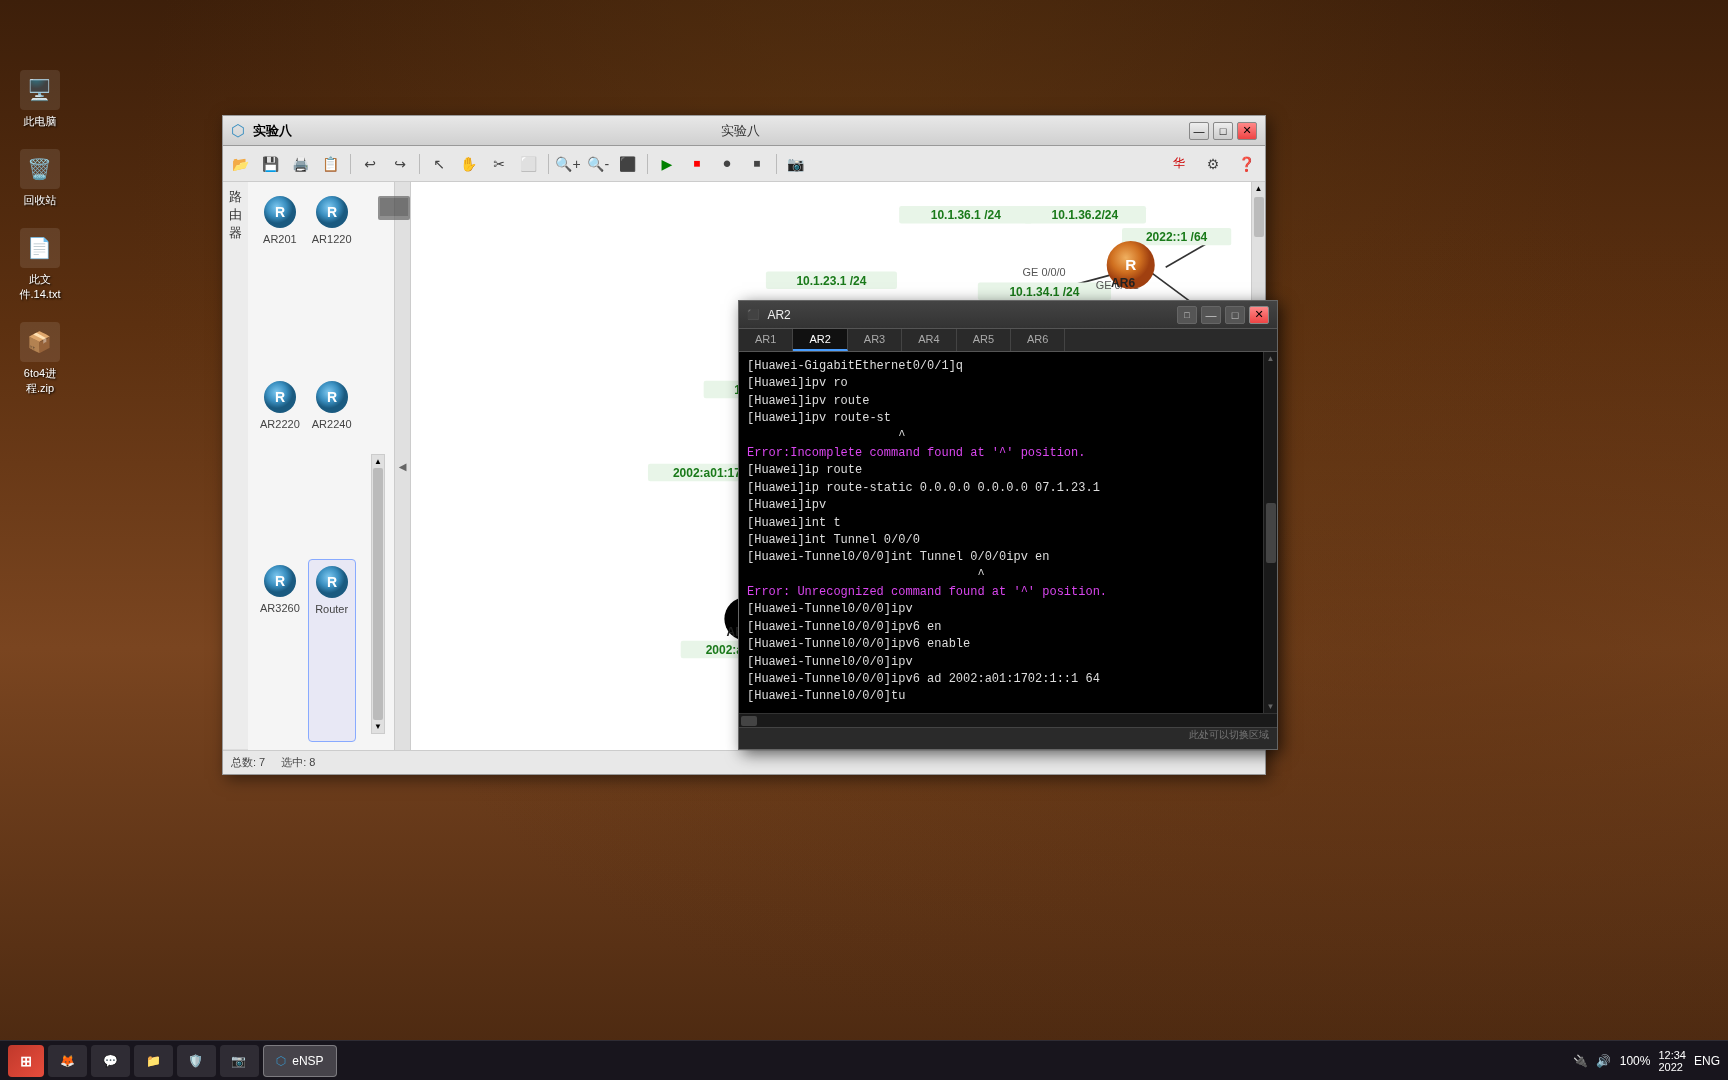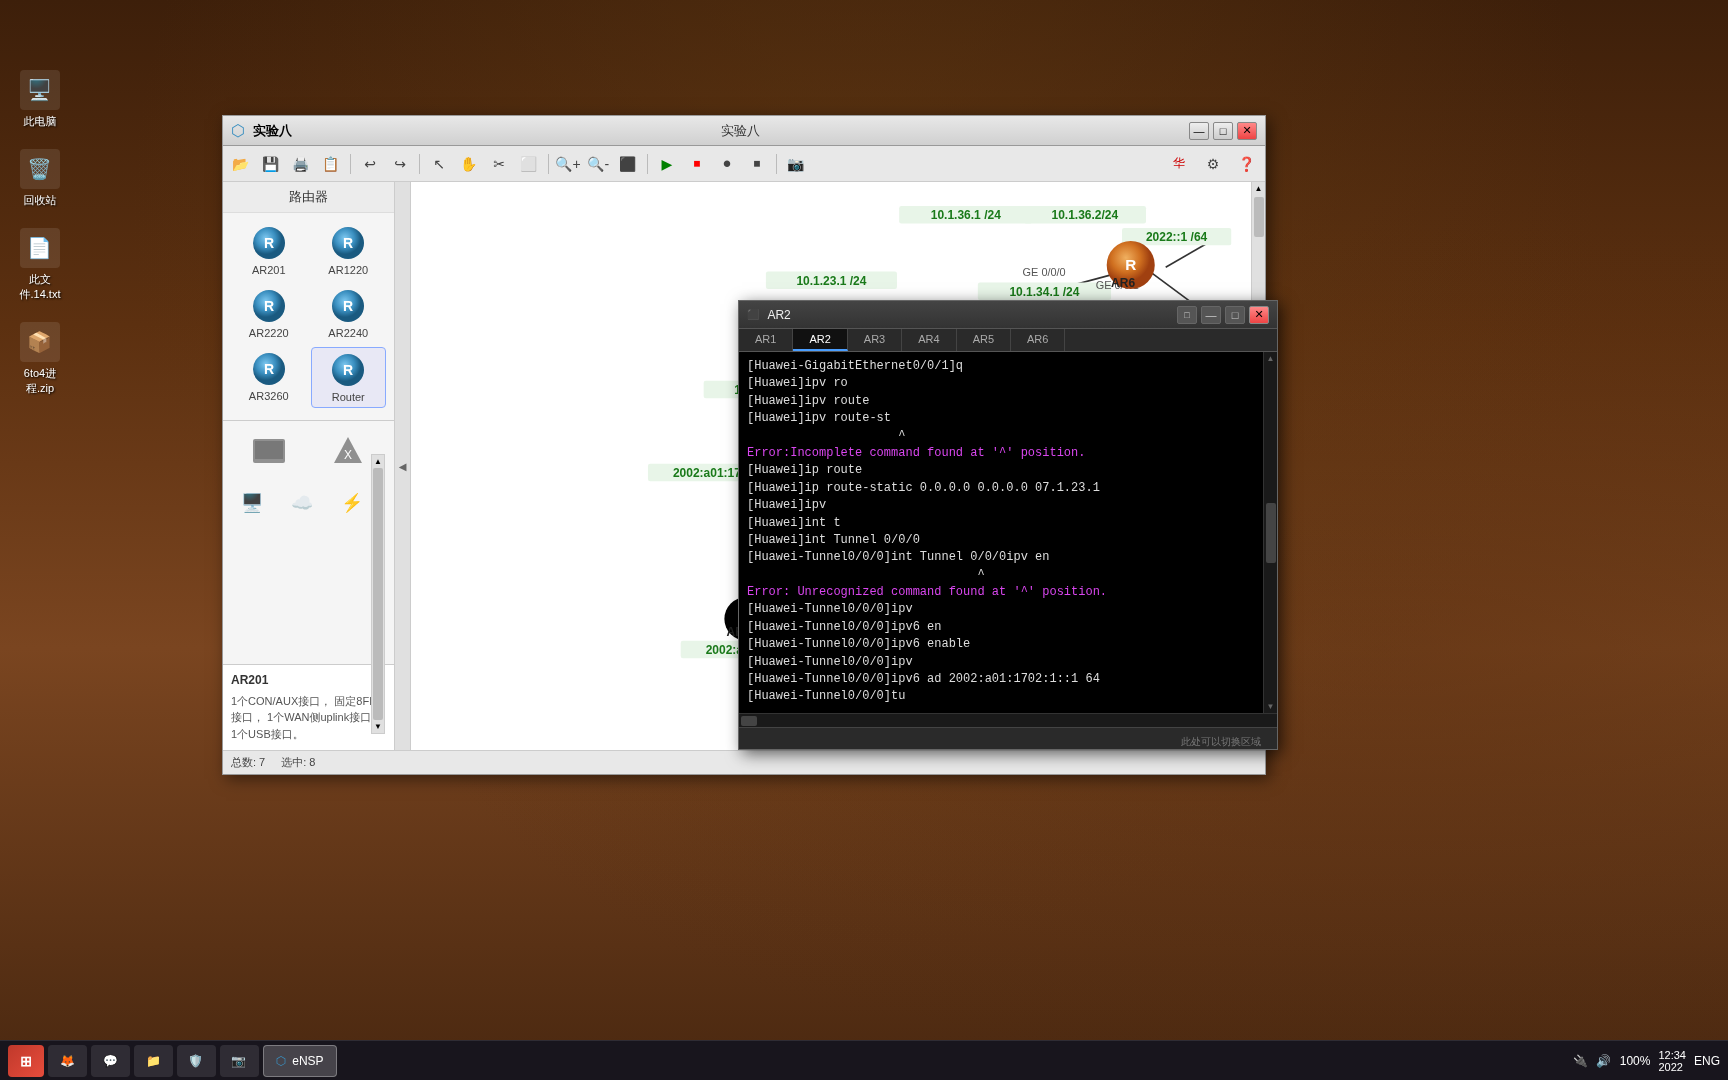--- a/index.html
+++ b/index.html
@@ -298,22 +298,22 @@
     }
     .terminal-line { white-space: pre-wrap; word-break: break-all; }
     .terminal-line.error { color: #d946ef; }
     .terminal-line.prompt { color: #ddd; }
     @keyframes blink { 50% { opacity: 0; } }
     .terminal-bottom-bar {
       height: 22px;
       background: #2a2a2a;
       border-top: 1px solid #444;
       display: flex;
-      align-items: flex-end;
-      padding: 0 16px;
+      align-items: flex-start;
+      padding: 0 8px;
     }
     .terminal-bottom-text {
       font-size: 10px;
       color: #777;
       margin-left: auto;
     }
   </style>
 </head>
 <body>
 
@@ -378,21 +378,21 @@
     <div class="tb-btn">📷</div>
     <div style="margin-left:auto; display:flex; gap:6px;">
       <div class="tb-btn" style="font-size:12px; color:#c00;">华</div>
       <div class="tb-btn">⚙</div>
       <div class="tb-btn">❓</div>
     </div>
   </div>
 
   <div class="ensp-main">
 
-    <div style="display:flex; flex-direction:column; width:172px; background:#f5f5f5; border-right:1px solid #ccc;">
+    <div style="display:flex; flex-direction:row; width:172px; background:#f5f5f5; border-right:1px solid #ccc;">
       <div class="left-panel-title">路由器</div>
 
       <div class="device-grid">
 
         <div class="device-item">
           <div class="device-icon">
             <svg width="36" height="36" viewBox="0 0 36 36">
               <ellipse cx="18" cy="18" rx="16" ry="16" fill="url(#blueGrad)"></ellipse>
               <text x="18" y="23" text-anchor="middle" fill="white" font-size="14" font-weight="bold">R</text>
               <defs>

